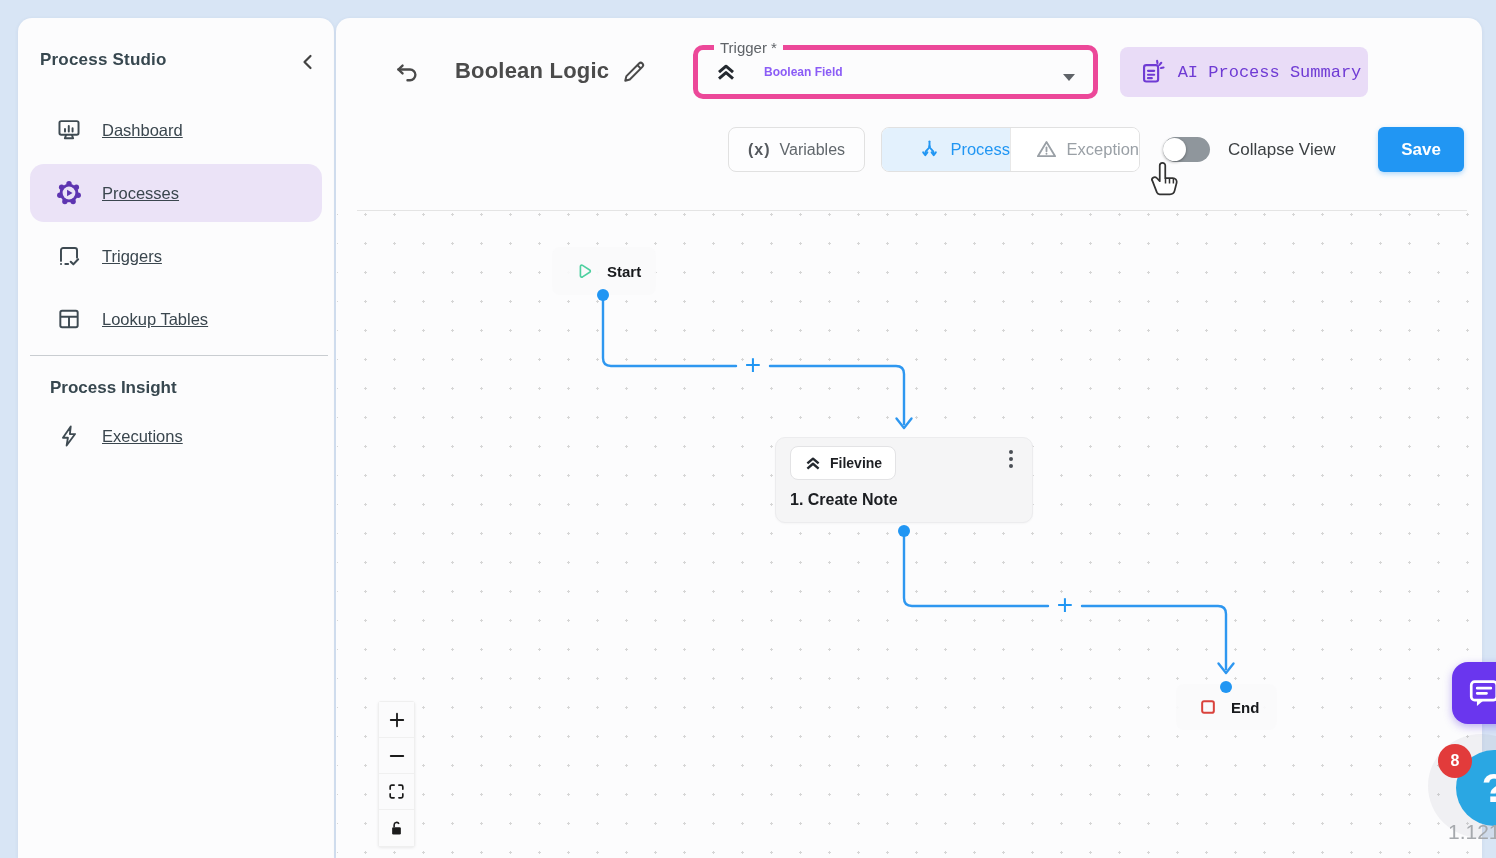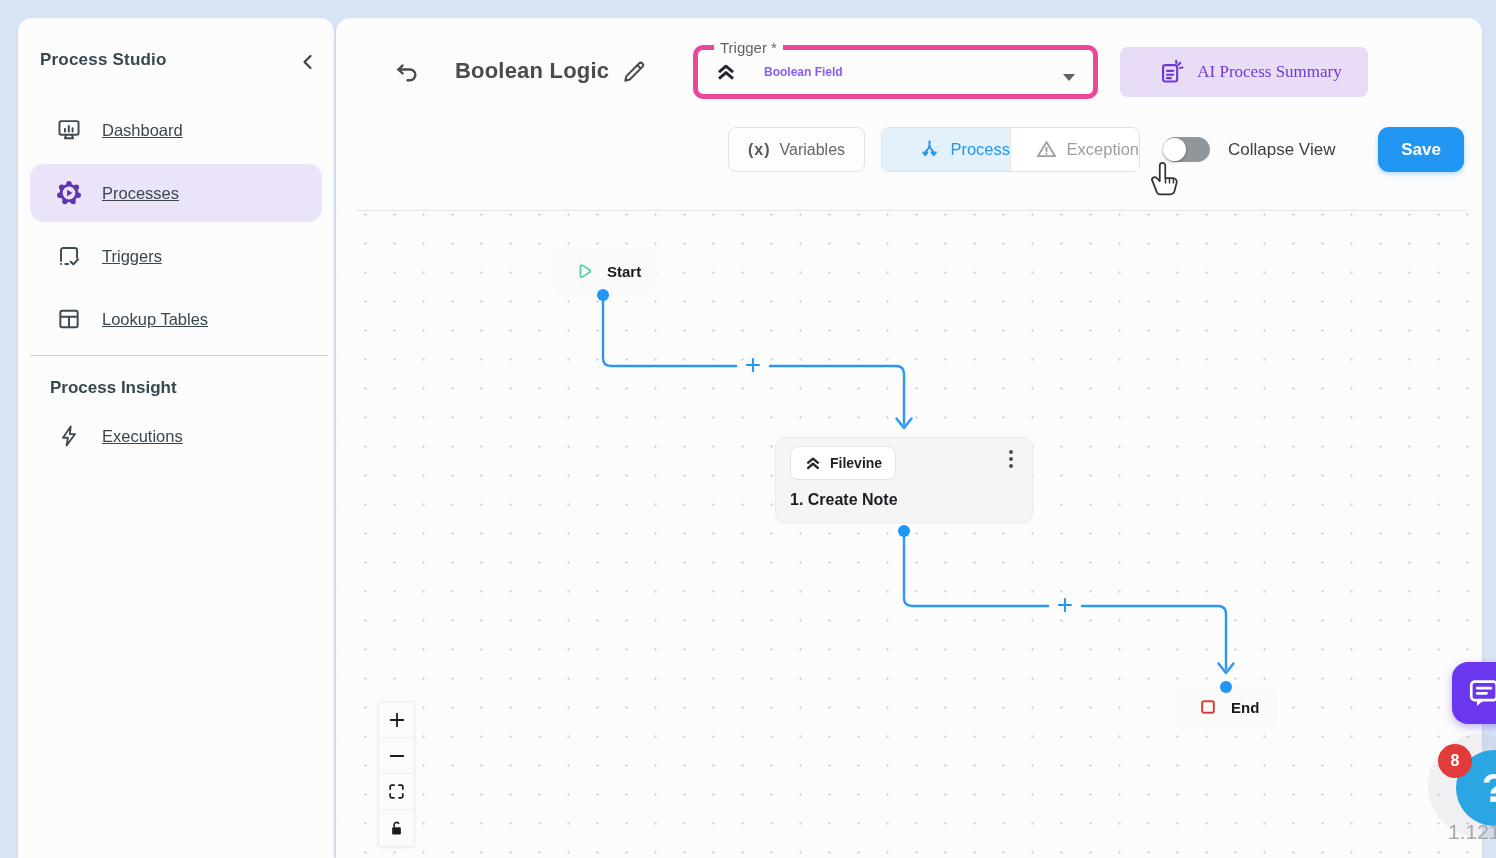--- a/index.html
+++ b/index.html
@@ -47,21 +47,21 @@
   #trigger-select .val { margin-left:14px; font-size:12px; font-weight:700; color:#8b5cf6; }
   #trigger-select .caret {
     position:absolute; right:18px; top:24px; width:0; height:0;
     border-left:6px solid transparent; border-right:6px solid transparent; border-top:7px solid #5f6368;
   }
   
   #ai-btn {
     position:absolute; left:1120px; top:47px; width:248px; height:50px;
     background:#e9dcf7; border:none; border-radius:8px; cursor:pointer;
     display:flex; align-items:center; justify-content:center; gap:12px;
-    font-family:Liberation Serif, serif; font-size:17px; color:#6f3bd4;padding-left:12px;
+    font-family:Liberation Mono, monospace; font-size:17px; color:#6f3bd4;padding-left:12px;
   }
   
   #variables-btn {
     position:absolute; left:728px; top:127px; width:137px; height:45px;
     background:#fdfdfe; border:1px solid #e1e1e1; border-radius:8px; cursor:pointer;
     display:flex; align-items:center; justify-content:center; gap:9px;
     font-family:"Liberation Sans",sans-serif; font-size:16px; color:#61676c;
   }
   #variables-btn .vx { font-weight:700; font-size:16px; color:#55595e; letter-spacing:1px; }
   #seg {
@@ -74,21 +74,21 @@
   
   #collapse-toggle { position:absolute; left:1163px; top:137px; width:47px; height:25px; cursor:pointer; }
   #collapse-toggle .track { position:absolute; inset:0; border-radius:13px; background:#8f969c; }
   #collapse-toggle .thumb {
     position:absolute; left:0px; top:1px; width:23px; height:23px; border-radius:50%;
     background:#fff; box-shadow:0 1px 3px rgba(0,0,0,.35);
   }
   #collapse-label { position:absolute; left:1228px; top:140px; font-size:17px; color:#3c4043; }
   #save-btn {
     position:absolute; left:1378px; top:127px; width:86px; height:45px;
-    background:#2196f3; color:#fff; border:none; border-radius:11px; cursor:pointer;
+    background:#2196f3; color:#fff; border:none; border-radius:6px; cursor:pointer;
     font-family:"Liberation Sans",sans-serif; font-size:17px; font-weight:700;
     box-shadow:0 2px 5px rgba(33,150,243,.35);
   }
   
   .node {
     position:absolute; background:rgba(250,250,251,.92); border-radius:8px;
     display:flex; align-items:center; cursor:pointer;
   }
   #node-start { left:552px; top:247px; width:104px; height:48px; }
   #node-end   { left:1176px; top:684px; width:101px; height:46px; }

